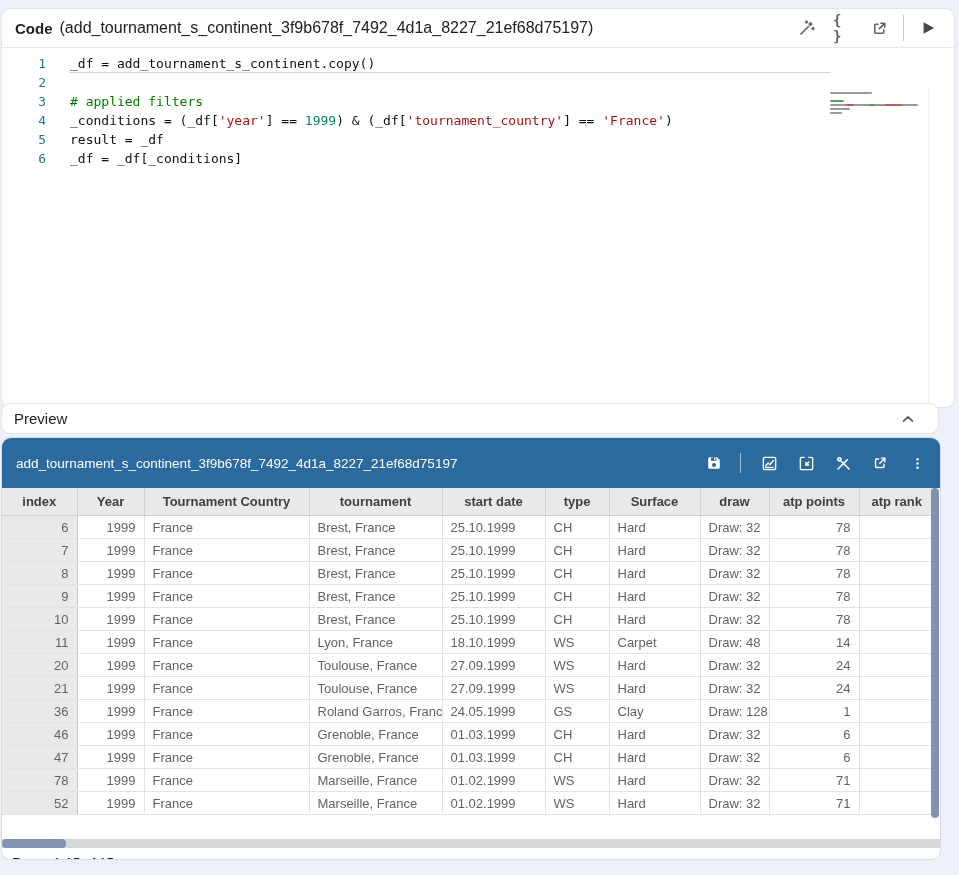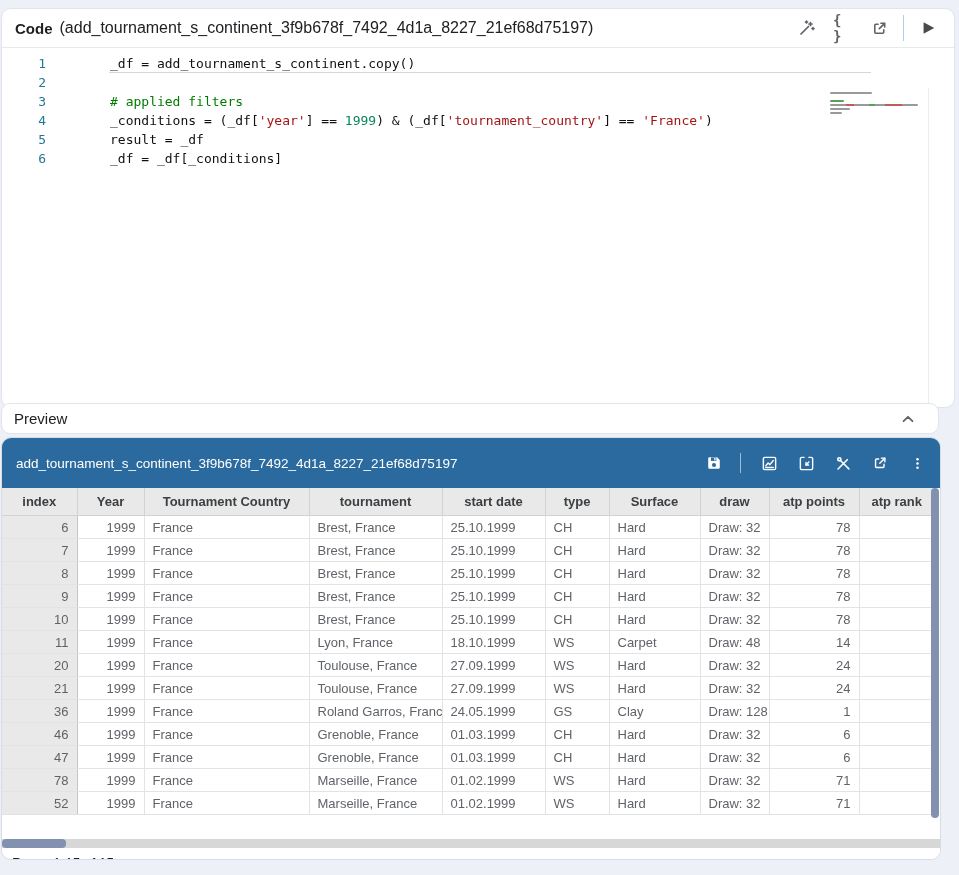--- a/index.html
+++ b/index.html
@@ -21,21 +21,21 @@
   .hicon+.hicon{margin-left:16px}
   .braces-glyph{font-family:"DejaVu Sans Mono",monospace;font-size:14px;
     font-weight:700;letter-spacing:1px}
   .vdiv{width:1px;height:26px;background:#aed0ec;margin:0 14px;flex:0 0 auto}
 
   .code-body{position:relative;font-family:"DejaVu Sans Mono",monospace;
     font-size:13px;line-height:19px;color:#111;padding-top:6px;height:354px}
   .gutter{position:absolute;left:0;top:6px;width:44px;text-align:right;
     color:#237893;user-select:none}
   .gutter div{height:19px}
-  .code-lines{margin-left:108px}
+  .code-lines{margin-left:68px}
   .cl{height:19px;white-space:pre}
   .cl-u{position:relative}
   .cl-u::after{content:"";position:absolute;left:-1px;top:18px;width:762px;
     border-top:1px solid #d6d6d6}
   .tk-plain{color:#111}
   .tk-comment{color:#007d00}
   .tk-string{color:#a31515}
   .tk-number{color:#098658}
 
   .minimap{position:absolute;right:32px;top:44px;width:92px}

